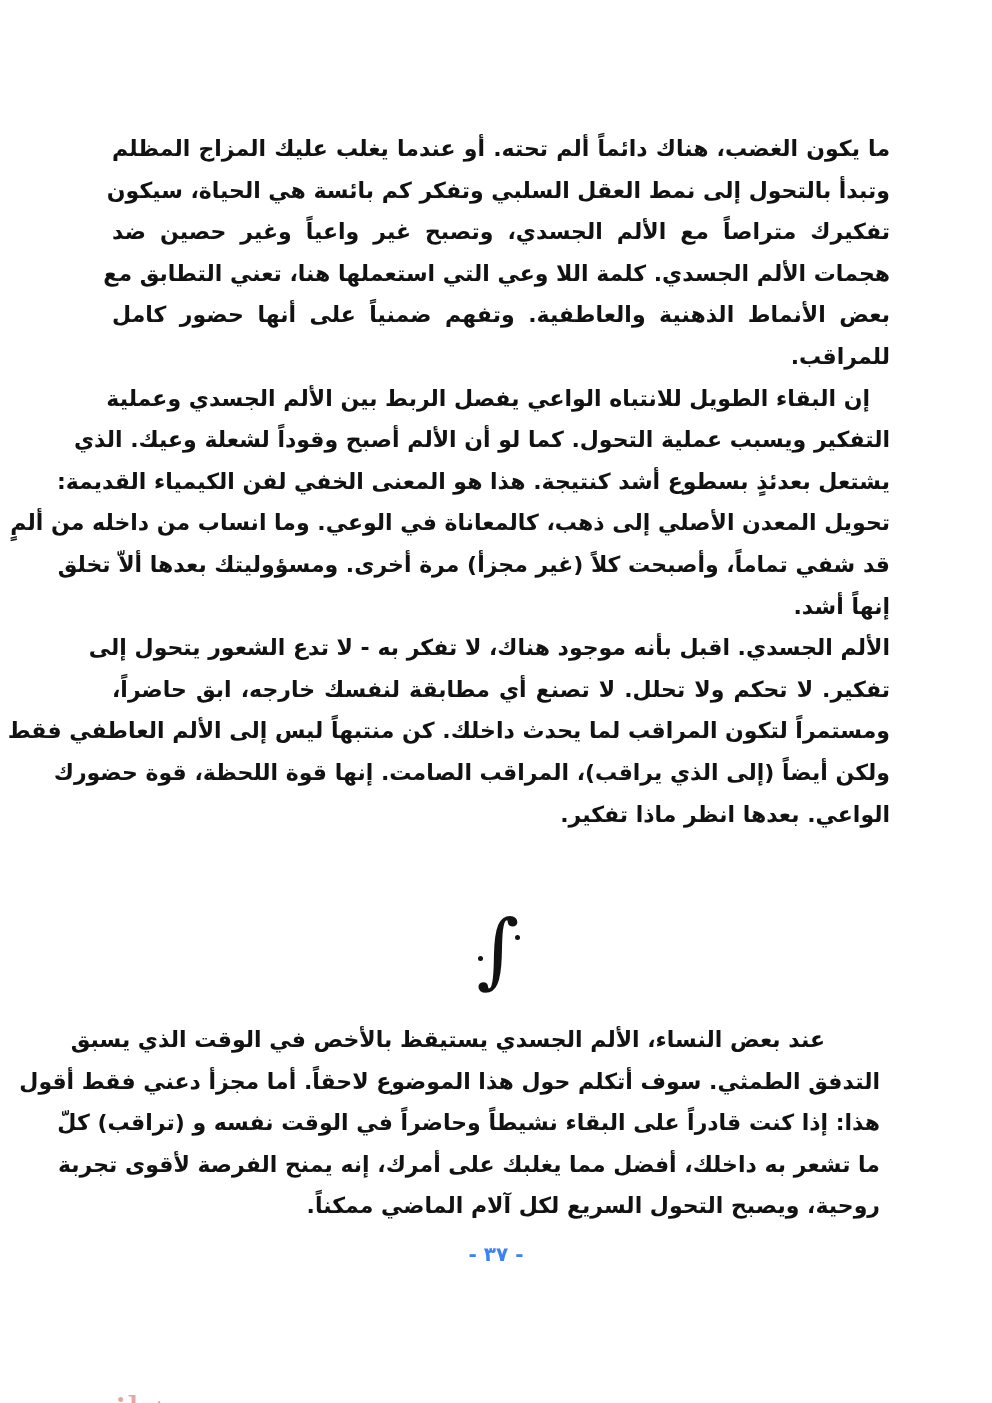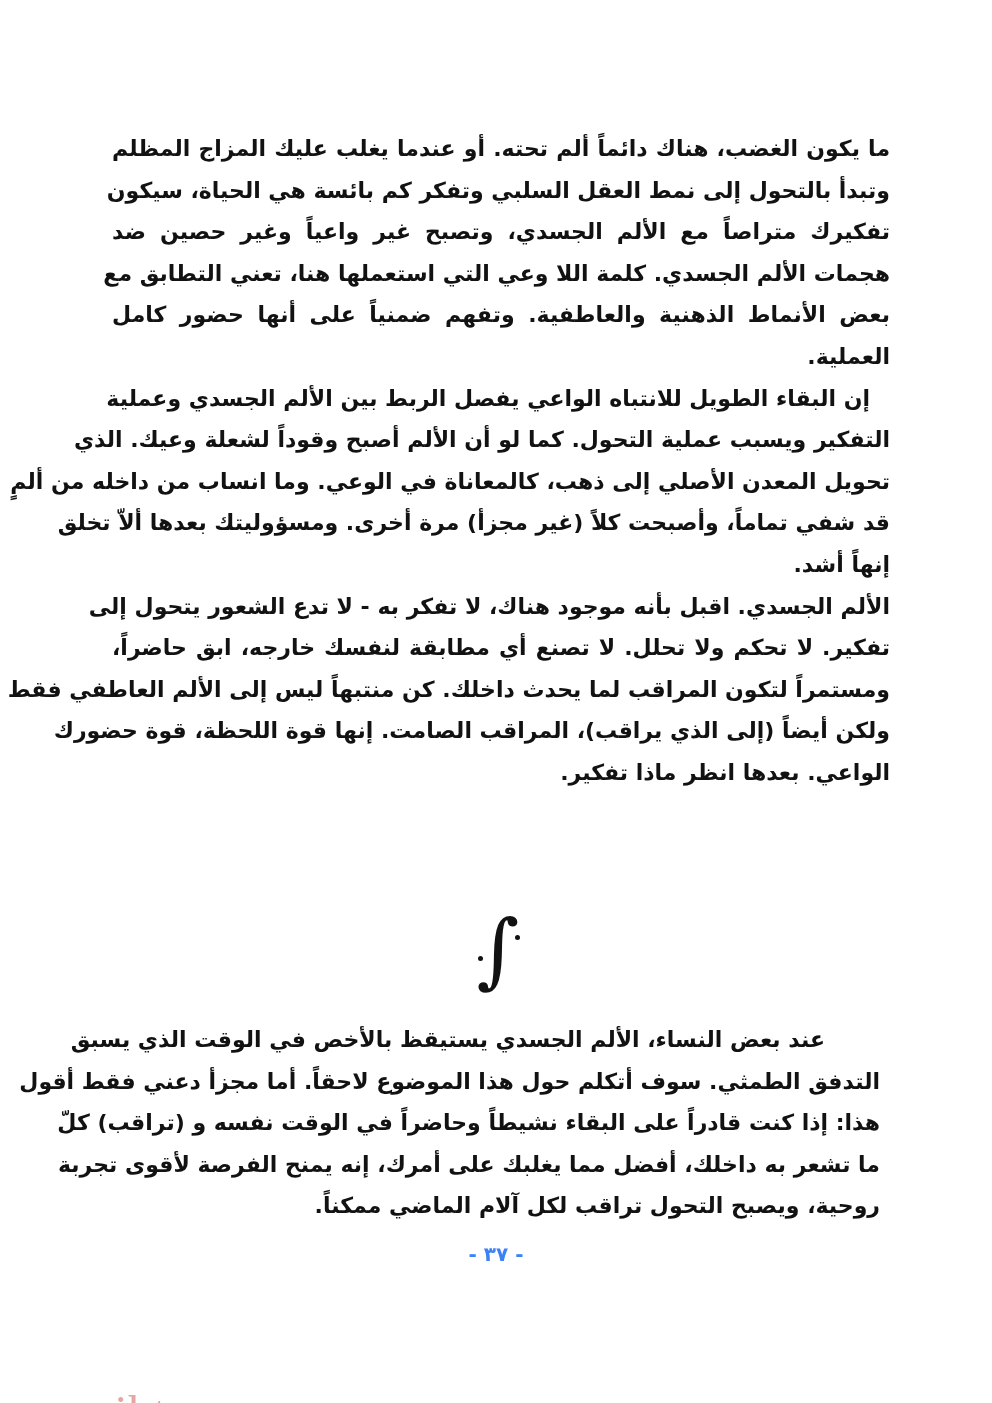--- a/index.html
+++ b/index.html
@@ -107,26 +107,27 @@
 <div id="page">
 
   <div id="text-block" style="color: rgb(18, 18, 18);">
 
     <p class="para">
       <span class="line">ما يكون الغضب، هناك دائماً ألم تحته. أو عندما يغلب عليك المزاج المظلم</span>
       <span class="line">وتبدأ بالتحول إلى نمط العقل السلبي وتفكر كم بائسة هي الحياة، سيكون</span>
       <span class="line">تفكيرك متراصاً مع الألم الجسدي، وتصبح غير واعياً وغير حصين ضد</span>
       <span class="line">هجمات الألم الجسدي. كلمة اللا وعي التي استعملها هنا، تعني التطابق مع</span>
       <span class="line">بعض الأنماط الذهنية والعاطفية. وتفهم ضمنياً على أنها حضور كامل</span>
-      <span class="line last">العملية.</span>
+      <span class="line last">للمراقب.</span>
     </p>
 
     <p class="para">
       <span class="line indent-sm">إن البقاء الطويل للانتباه الواعي يفصل الربط بين الألم الجسدي وعملية</span>
       <span class="line">التفكير ويسبب عملية التحول. كما لو أن الألم أصبح وقوداً لشعلة وعيك. الذي</span>
+      <span class="line">يشتعل بعدئذٍ بسطوع أشد كنتيجة. هذا هو المعنى الخفي لفن الكيمياء القديمة:</span>
       <span class="line">تحويل المعدن الأصلي إلى ذهب، كالمعاناة في الوعي. وما انساب من داخله من ألمٍ</span>
       <span class="line">قد شفي تماماً، وأصبحت كلاً (غير مجزأ) مرة أخرى. ومسؤوليتك بعدها ألاّ تخلق</span>
       <span class="line last">إنهاً أشد.</span>
     </p>
 
     <p class="para">
       <span class="line">الألم الجسدي. اقبل بأنه موجود هناك، لا تفكر به - لا تدع الشعور يتحول إلى</span>
       <span class="line">تفكير. لا تحكم ولا تحلل. لا تصنع أي مطابقة لنفسك خارجه، ابق حاضراً،</span>
       <span class="line">ومستمراً لتكون المراقب لما يحدث داخلك. كن منتبهاً ليس إلى الألم العاطفي فقط</span>
       <span class="line">ولكن أيضاً (إلى الذي يراقب)، المراقب الصامت. إنها قوة اللحظة، قوة حضورك</span>
@@ -141,21 +142,21 @@
       <span class="orn-dot bottom"></span>
     </span>
   </div>
 
   <div id="text-block-2" style="position:absolute; top:1019px; right:112px; width:778px; direction:rtl; color:#121212; font-size:22px; font-weight:bold;">
     <p class="para">
       <span class="line indent-lg">عند بعض النساء، الألم الجسدي يستيقظ بالأخص في الوقت الذي يسبق</span>
       <span class="line">التدفق الطمثي. سوف أتكلم حول هذا الموضوع لاحقاً. أما مجزأ دعني فقط أقول</span>
       <span class="line">هذا: إذا كنت قادراً على البقاء نشيطاً وحاضراً في الوقت نفسه و (تراقب) كلّ</span>
       <span class="line">ما تشعر به داخلك، أفضل مما يغلبك على أمرك، إنه يمنح الفرصة لأقوى تجربة</span>
-      <span class="line last">روحية، ويصبح التحول تراقب لكل آلام الماضي ممكناً.</span>
+      <span class="line last">روحية، ويصبح التحول السريع لكل آلام الماضي ممكناً.</span>
     </p>
   </div>
 
   <div id="page-number">- ٣٧ -</div>
 
   <div id="watermark" style="color: rgb(226, 167, 163);">www.ibtesama.com</div>
 
 </div>
 
 </body></html>

